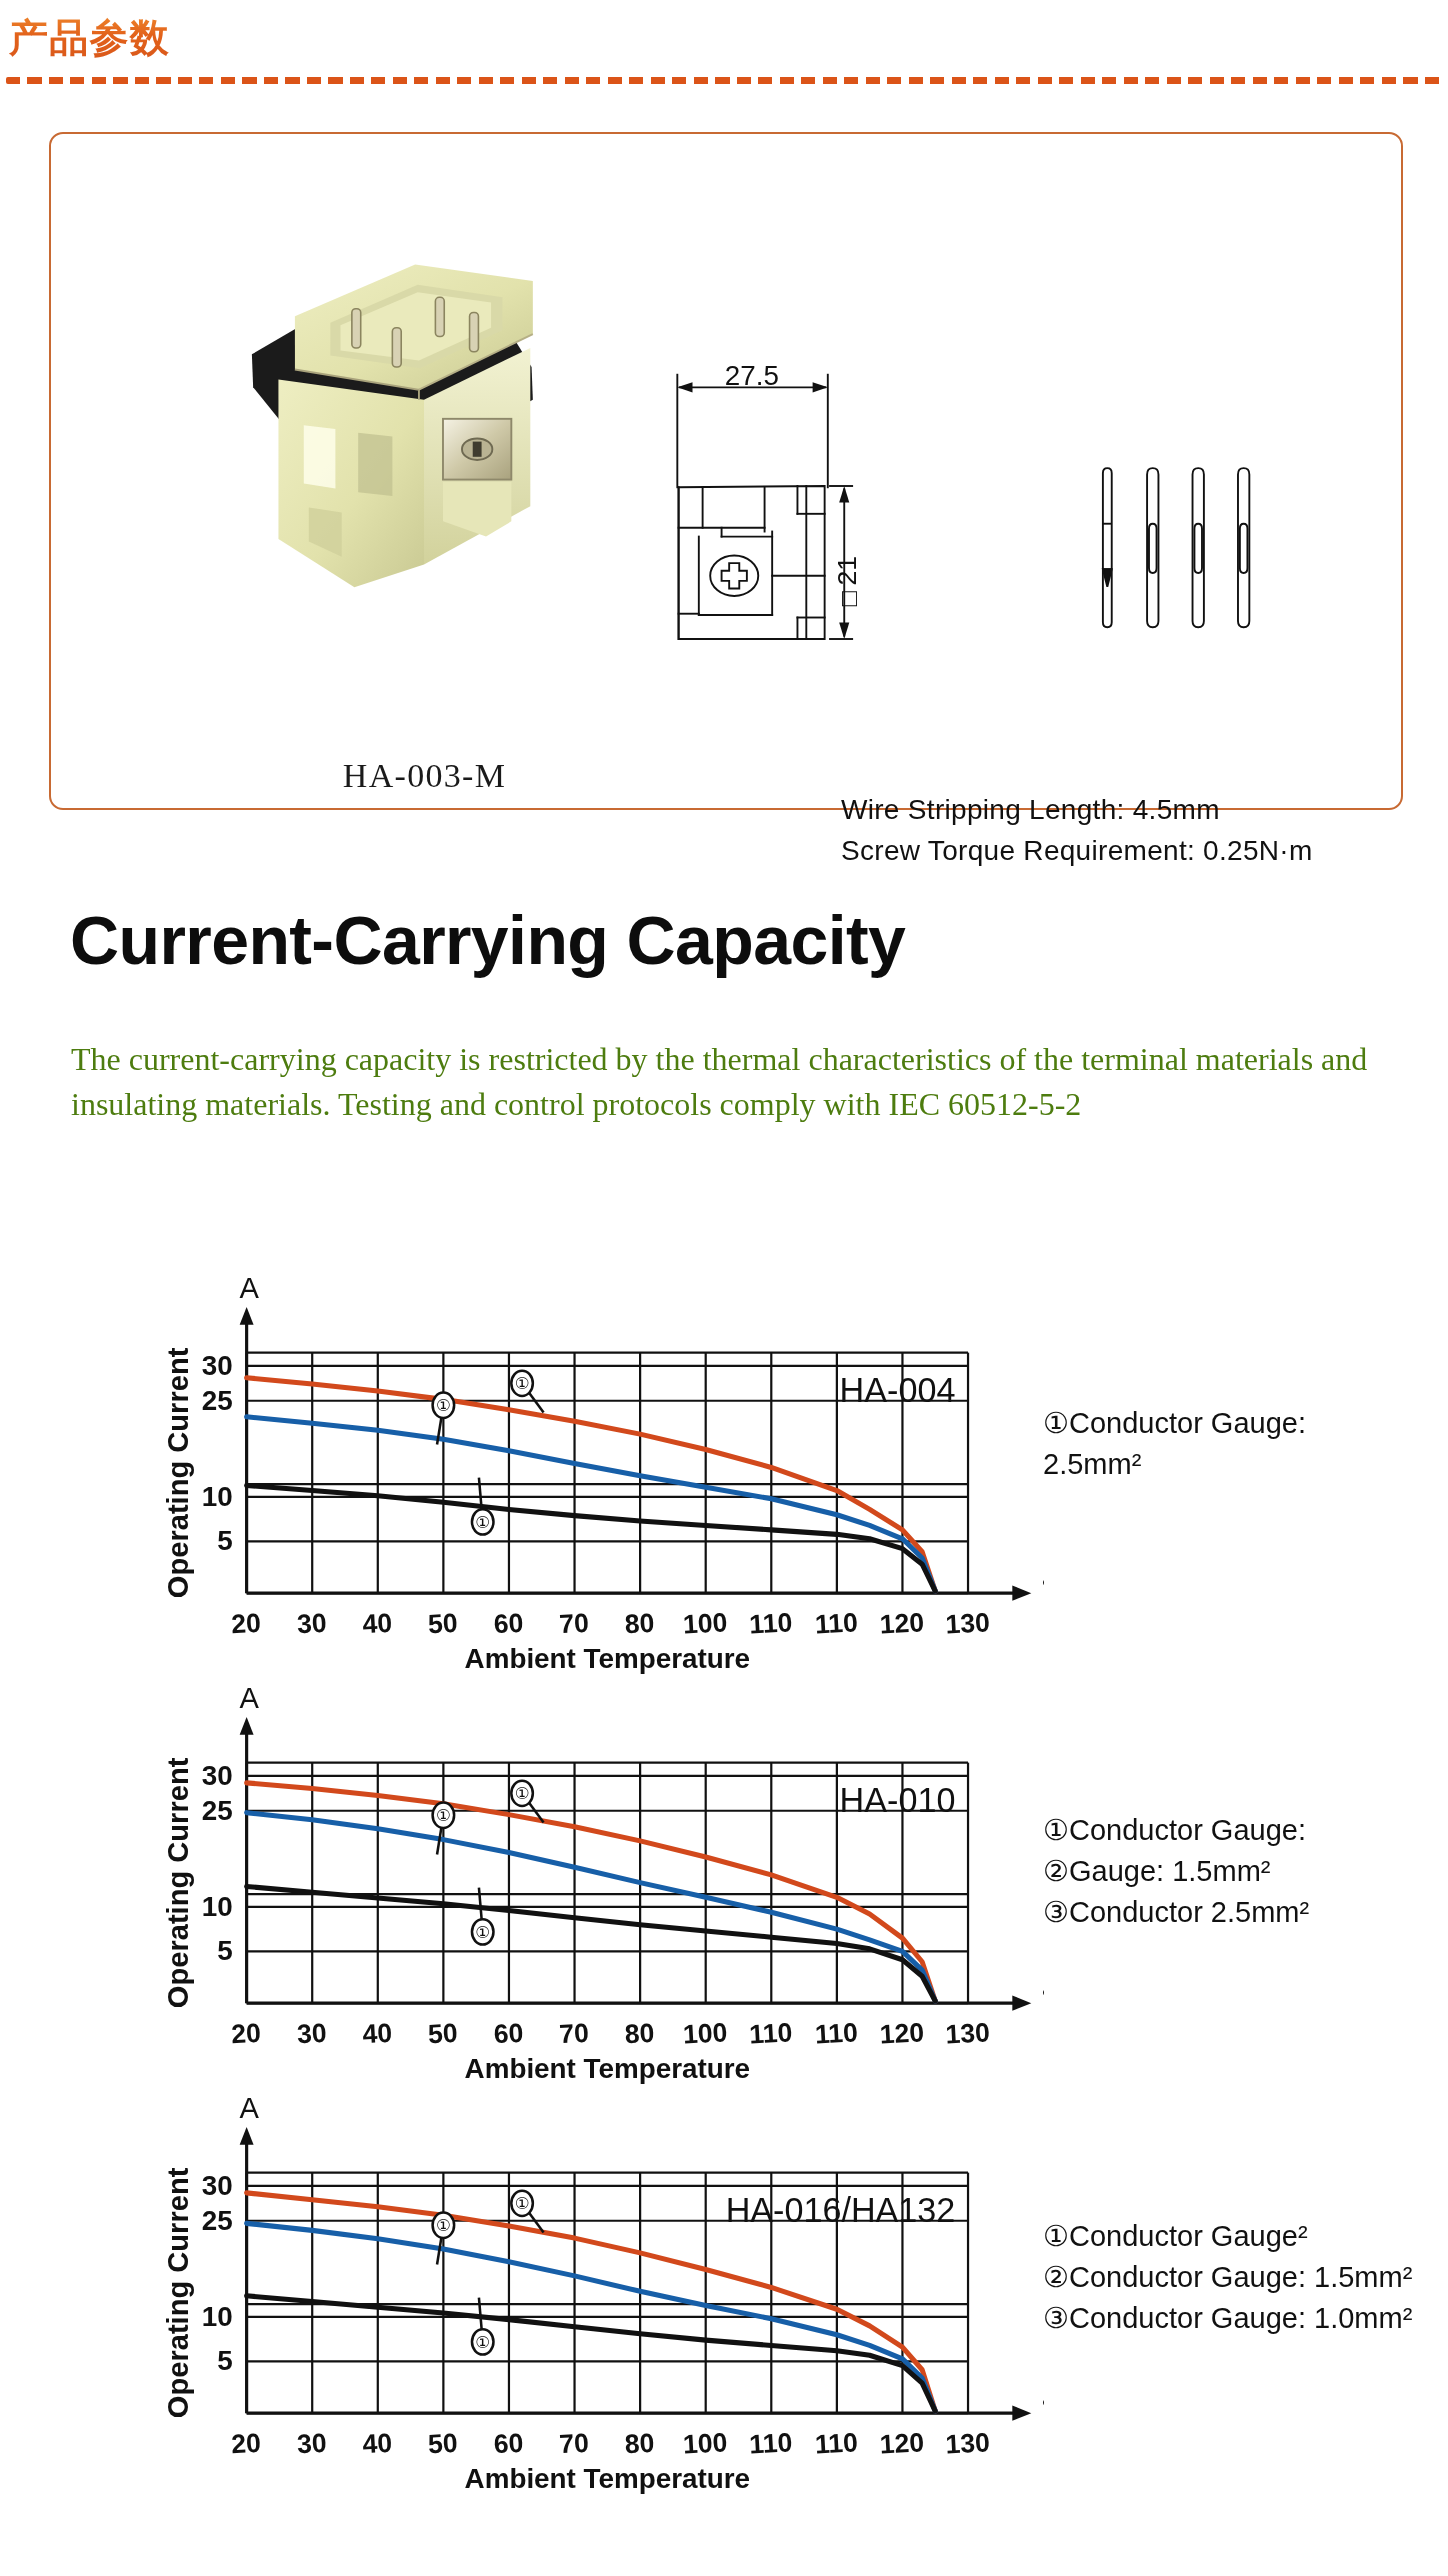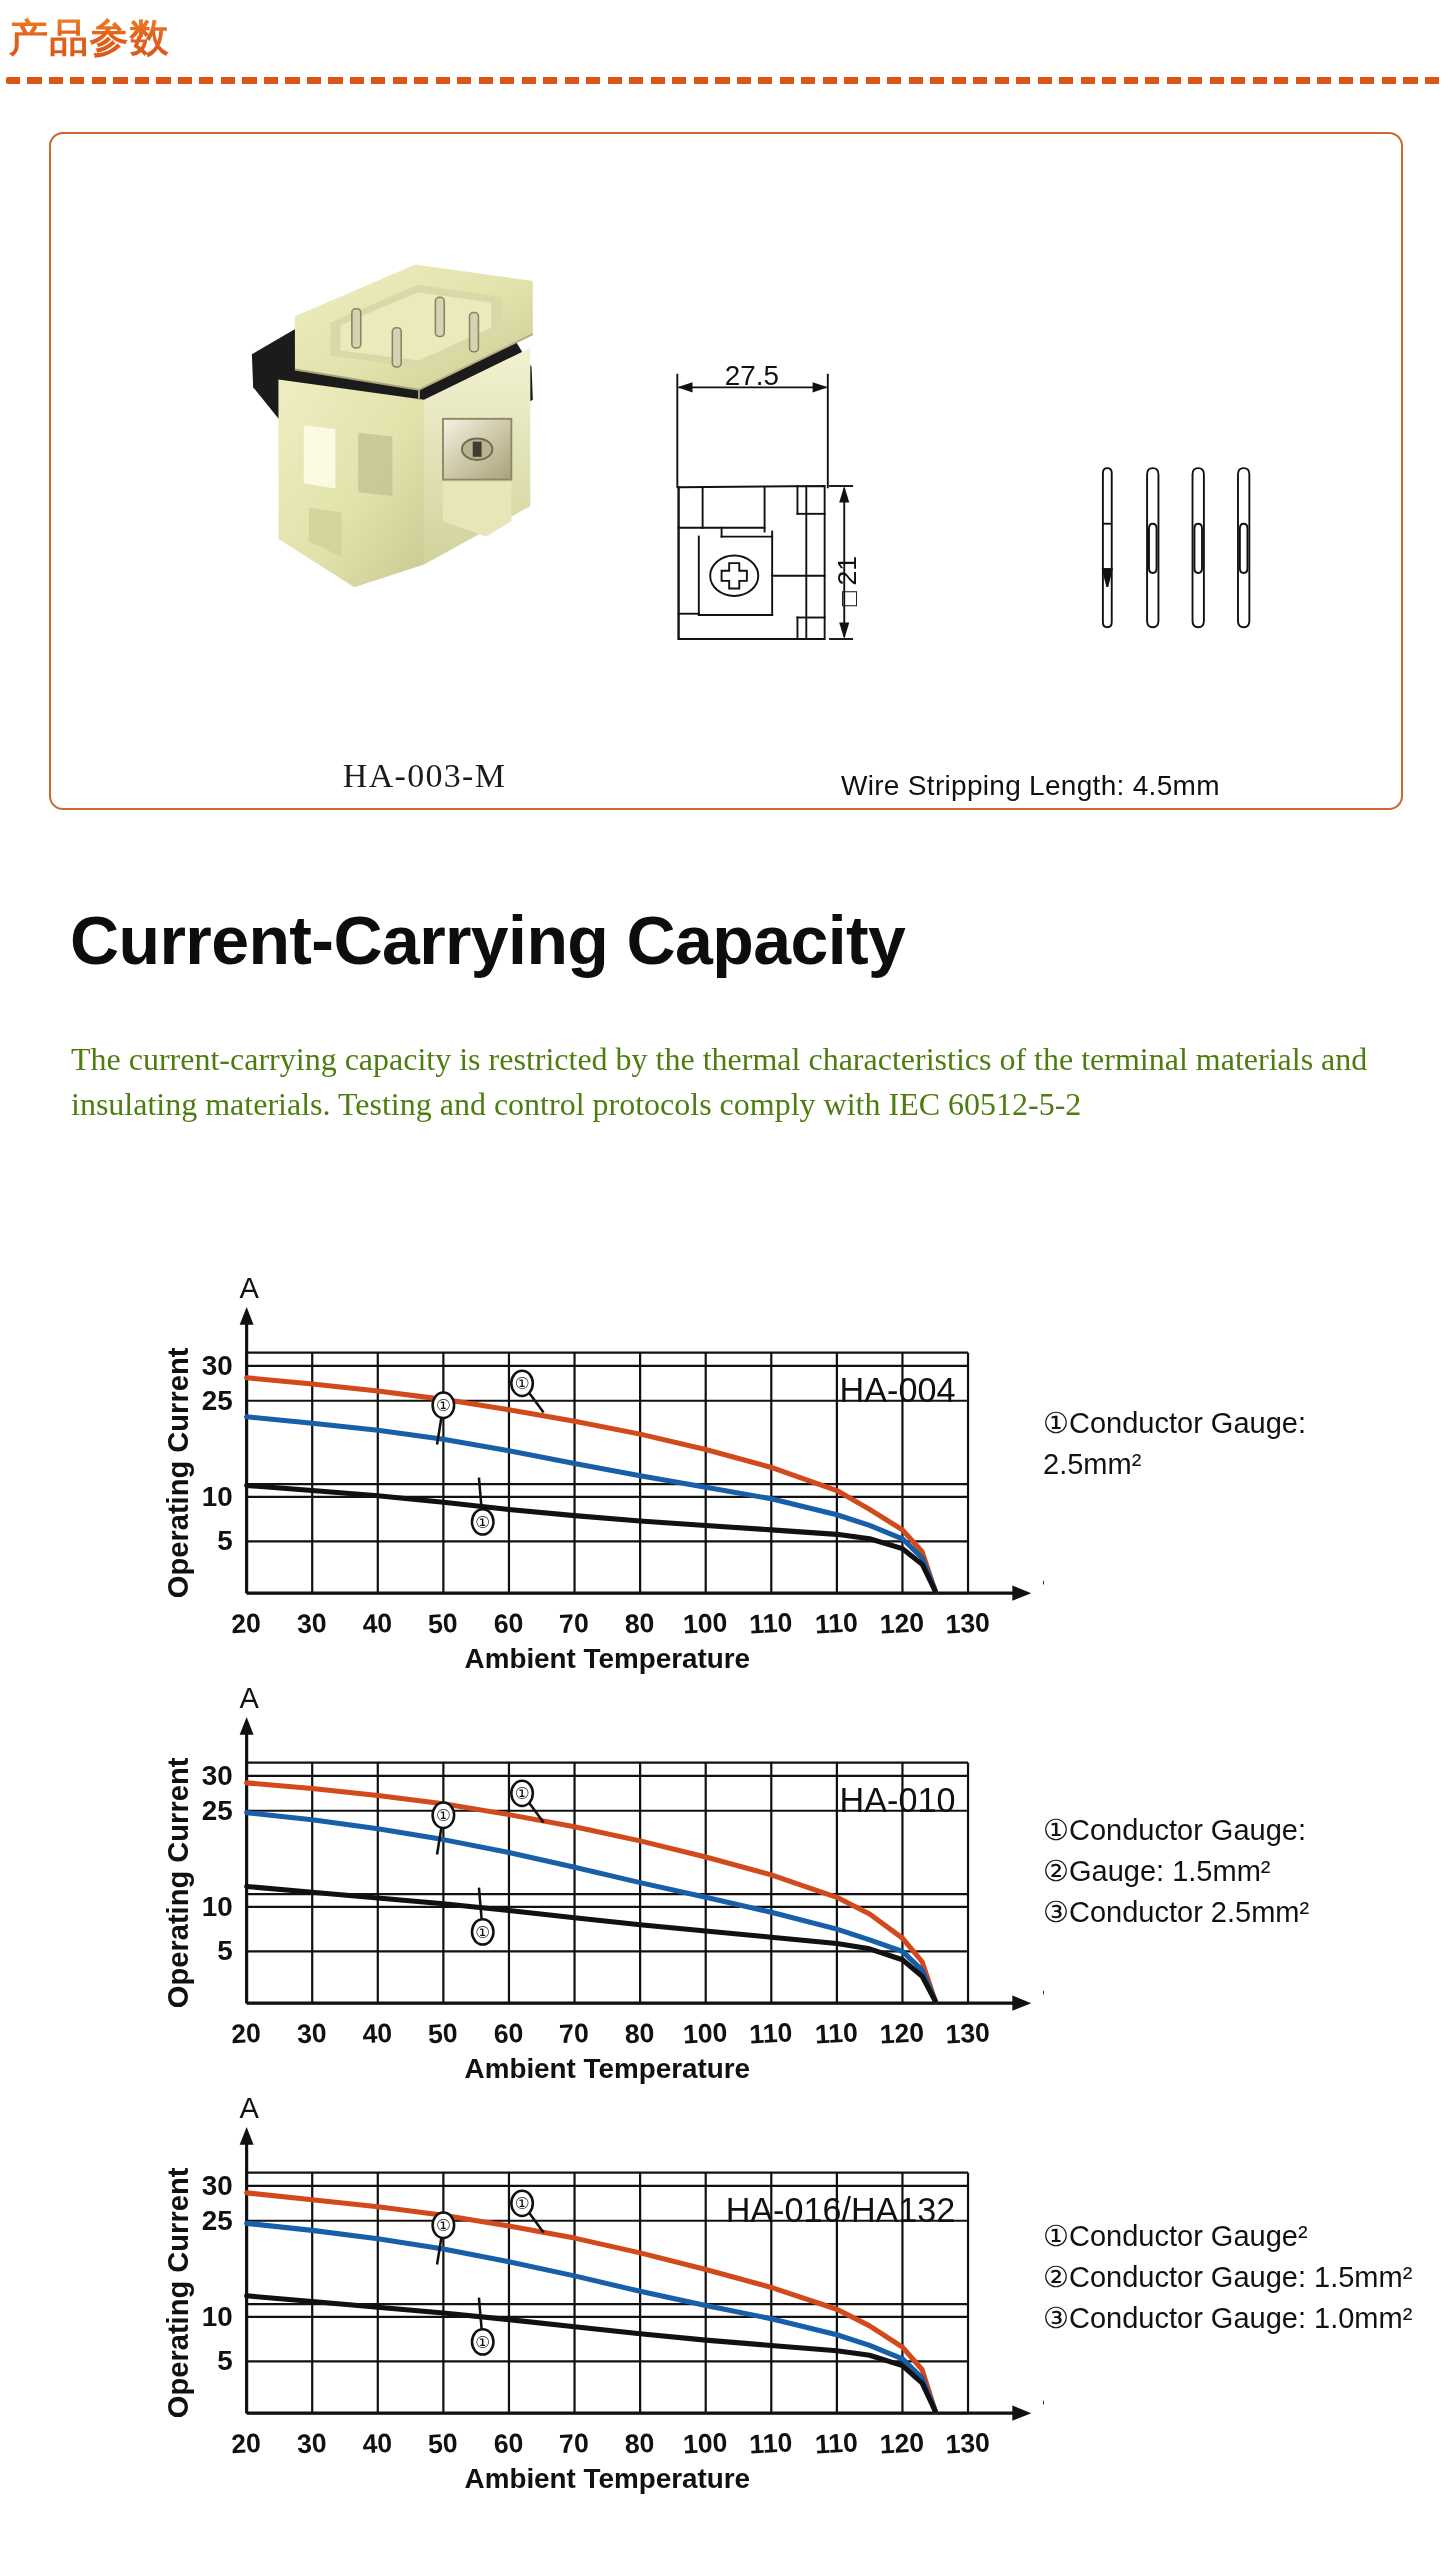--- a/index.html
+++ b/index.html
@@ -48,21 +48,21 @@
     position:absolute; left:133px; top:623px; width:481px;
     text-align:center;
     font-size:34px; color:#1a1a1a; letter-spacing:1.3px;
     font-family:Liberation Serif, serif;
   }
 
   .tech-drawing { position:absolute; left:620px; top:228px; }
   .pins-drawing { position:absolute; left:1050px; top:329px; }
 
   .spec-lines {
-    position:absolute; left:790px; top:632px;
+    position:absolute; left:790px; top:656px;
     font-size:28px; line-height:1.45; color:#111;
     letter-spacing:0.3px;
     font-family:"Liberation Sans","DejaVu Sans",sans-serif;
   }
 
   
   .big-heading {
     position:absolute; left:70px; top:901px;
     font-size:68px; font-weight:700; color:#0d0d0d;
     letter-spacing:-0.6px;
@@ -233,20 +233,21 @@
         <g transform="translate(216,0)">
           <path d="M10 8 q9 0 9 10 v232 q0 10 -9 10 q-9 0 -9 -10 v-232 q0 -10 9 -10 Z"></path>
           <path d="M10 96 q6 0 6 8 v62 q0 8 -6 8 q-6 0 -6 -8 v-62 q0 -8 6 -8 Z"></path>
         </g>
       </g>
     </svg>
   </div>
 
   <div class="spec-lines">
     <div>Wire Stripping Length: 4.5mm</div>
+    <div>Screw Torque Requirement: 0.25N·m</div>
   </div>
 </div>
 
 <div class="big-heading">Current-Carrying Capacity</div>
 <div class="body-copy">The current-carrying capacity is restricted by the thermal characteristics of the terminal materials and insulating materials. Testing and control protocols comply with IEC 60512-5-2</div>
 
 <div class="chart-block" id="chart1">
   <div class="plot">
       <svg width="886" height="405" viewBox="0 0 1400 640">
         <g stroke="#111" stroke-width="3.5" fill="none">

